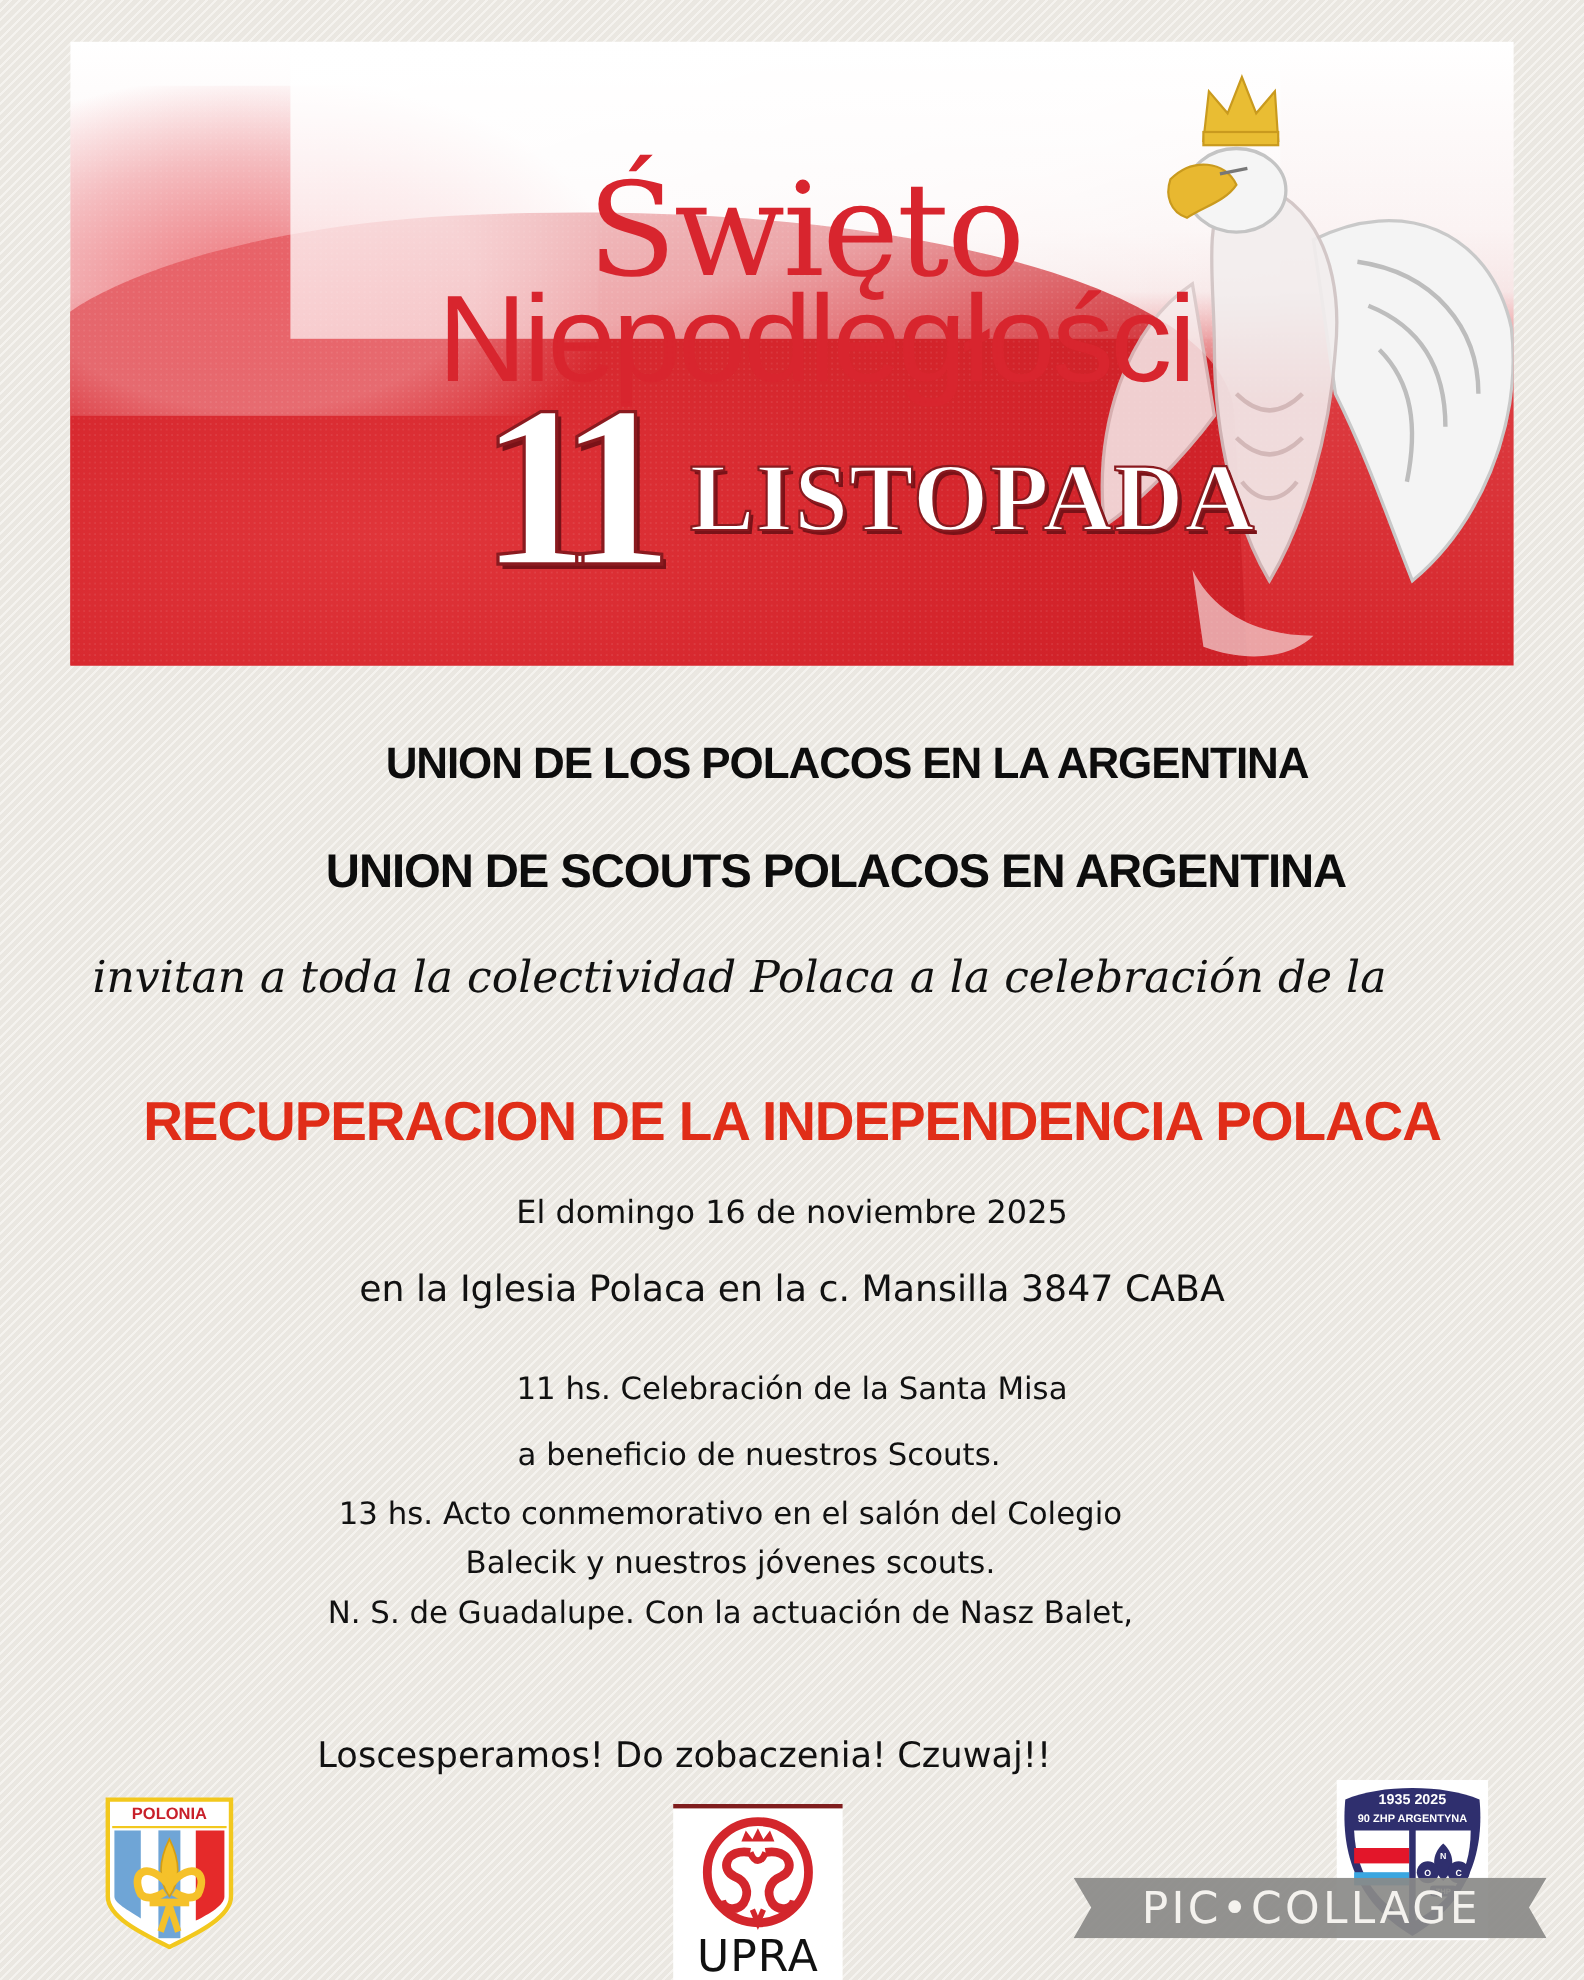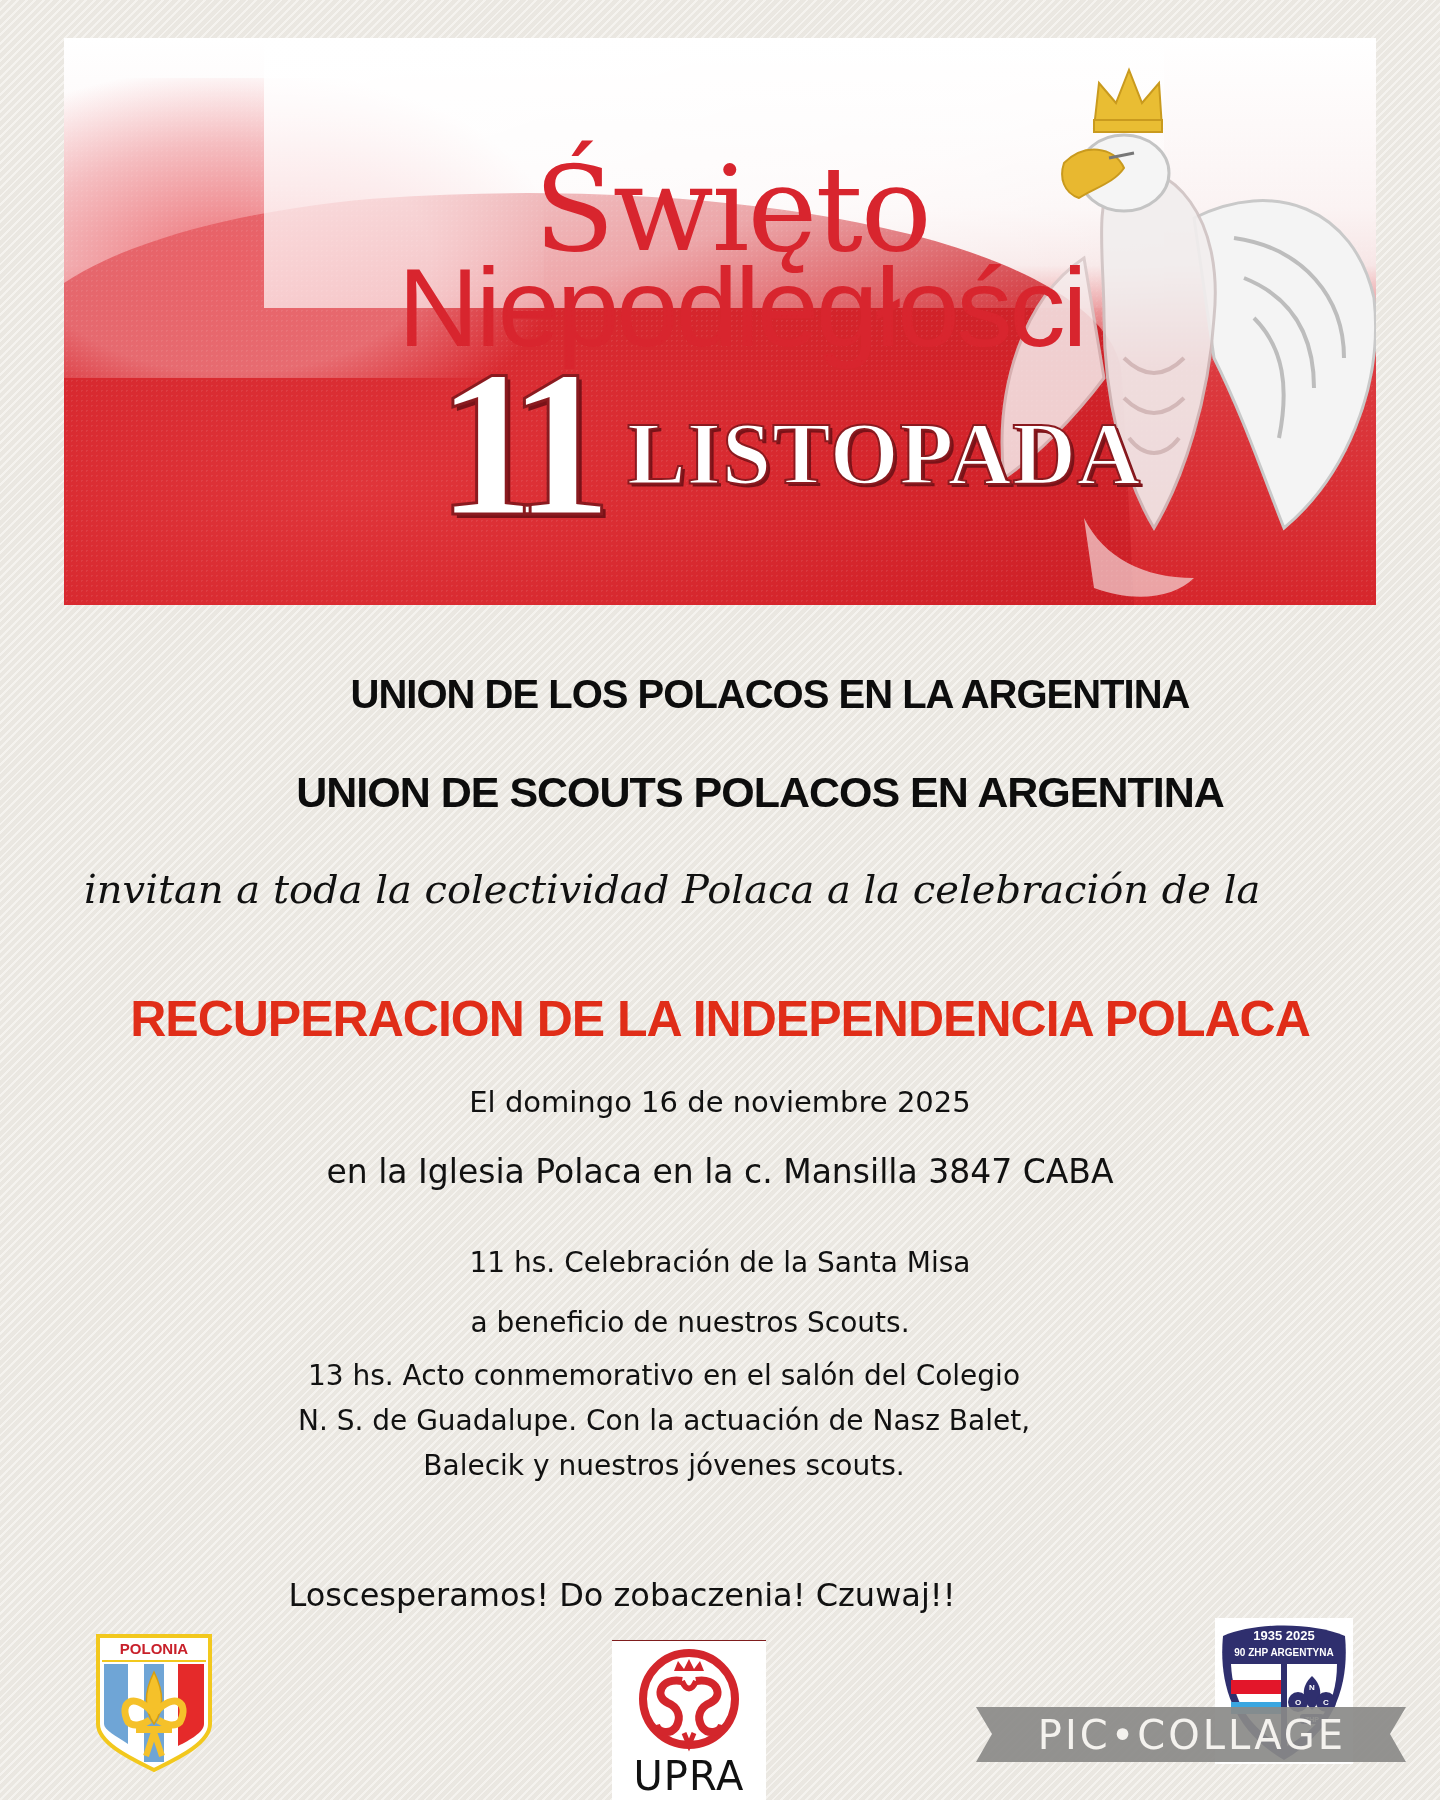--- a/index.html
+++ b/index.html
@@ -97,21 +97,21 @@
   .s1 { top: 1240px; }
   .s2 { top: 1300px; padding-right: 60px; }
   .s3 { top: 1353px; padding-right: 112px; }
   .closing {
     position: absolute; left: 0; width: 1244px; top: 1576px; text-align: center;
     font-family: "DejaVu Sans", sans-serif; font-size: 32px; color: #111;
   }
 
   
   .logo-polonia { position: absolute; left: 94px; top: 1632px; width: 120px; height: 140px; }
-  .logo-upra { position: absolute; left: 612px; top: 1640px; width: 154px; height: 160px; background: #fff; border-top: 1px solid #7f1d1d; }
+  .logo-upra { position: absolute; left: 612px; top: 1640px; width: 154px; height: 160px; background: #fff; border-top: 4px solid #7f1d1d; }
   .upra-text {
     position: absolute; left: 0; width: 154px; top: 112px; text-align: center;
     font-family: "DejaVu Sans", sans-serif; font-size: 40px; color: #111; letter-spacing: 1px;
   }
   .logo-zhp { position: absolute; left: 1215px; top: 1618px; width: 138px; height: 146px; }
 
   .watermark {
     position: absolute; left: 976px; top: 1707px; width: 430px; height: 55px;
   }
   .watermark-text {
@@ -168,22 +168,22 @@
 <div class="info place">en la Iglesia Polaca en la c. Mansilla 3847 CABA</div>
 
 <div class="schedule-item s1">
   <div>11 hs. Celebración de la Santa Misa</div>
 </div>
 <div class="schedule-item s2">
   <div>a beneficio de nuestros Scouts.</div>
 </div>
 <div class="schedule-item s3">
   <div>13 hs. Acto conmemorativo en el salón del Colegio</div>
+  <div>Balecik y nuestros jóvenes scouts.</div>
   <div>N. S. de Guadalupe. Con la actuación de Nasz Balet,</div>
-  <div>Balecik y nuestros jóvenes scouts.</div>
 </div>
 
 <div class="closing">Loscesperamos! Do zobaczenia! Czuwaj!!</div>
 
 <svg class="logo-polonia" viewBox="0 0 120 140">
   <path d="M4 4 H116 V92 C116 112, 80 128, 60 138 C40 128, 4 112, 4 92 Z" fill="#fff" stroke="#f2c81d" stroke-width="4"></path>
   <rect x="8" y="28" width="104" height="2" fill="#f2c81d"></rect>
   <text x="60" y="22" text-anchor="middle" font-family="Liberation Sans, sans-serif" font-weight="bold" font-size="15" fill="#c8202a">POLONIA</text>
   <path d="M10 32 H34 V112 C22 104, 10 98, 10 92 Z" fill="#6fa5d6"></path>
   <rect x="50" y="32" width="20" height="98" fill="#6fa5d6"></rect>

